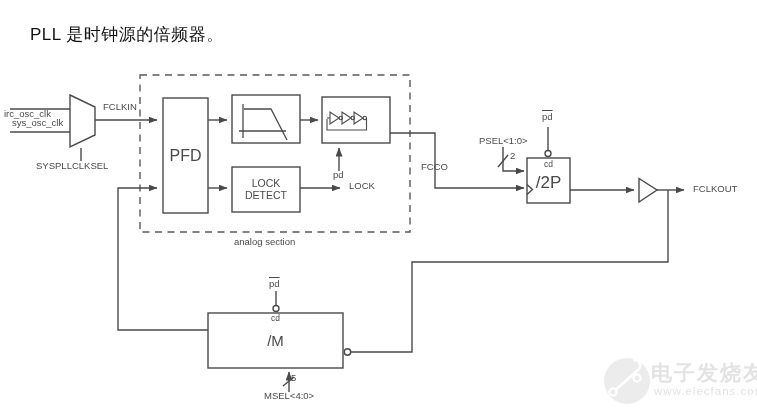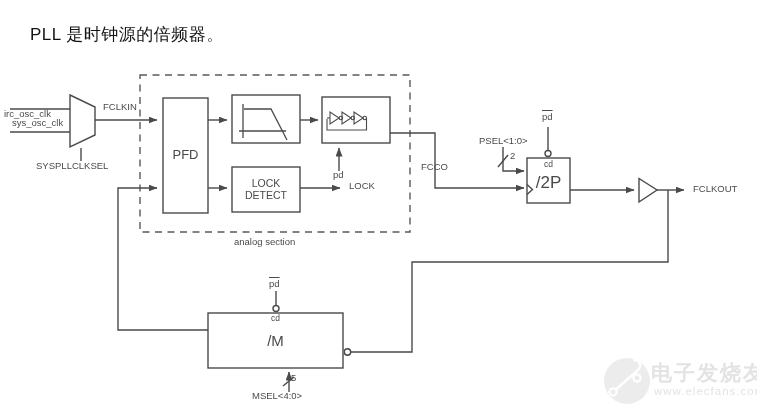--- a/index.html
+++ b/index.html
@@ -106,38 +106,38 @@
   <path d="M289,392 V372" marker-end="url(#arr)"></path>
   <path d="M283,386 L294,377"></path>
   <path d="M208,330 H118 V188 H157" marker-end="url(#arr)"></path>
 </svg>
 
 <div class="lbl" style="left:4px;top:109px;">irc_osc_clk</div>
 <div class="lbl" style="left:4px;top:118px;margin-left:8px;">sys_osc_clk</div>
 <div class="lbl" style="left:36px;top:161px;">SYSPLLCLKSEL</div>
 <div class="lbl" style="left:103px;top:102px;">FCLKIN</div>
 
-<div class="lbl ctr" style="left:163px;top:98px;width:45px;height:115px;font-size:13px;">PFD</div>
+<div class="lbl ctr" style="left:163px;top:98px;width:45px;height:115px;font-size:16px;">PFD</div>
 <div class="lbl ctr" style="left:232px;top:167px;width:68px;height:45px;font-size:10.5px;">LOCK
 DETECT</div>
 
 <div class="lbl" style="left:421px;top:114px;margin-top:48px;">FCCO</div>
 <div class="lbl" style="left:333px;top:170px;">pd</div>
 <div class="lbl" style="left:349px;top:181px;">LOCK</div>
 
 <div class="lbl" style="left:479px;top:136px;">PSEL&lt;1:0&gt;</div>
 <div class="lbl" style="left:510px;top:151px;">2</div>
 <div class="lbl ovl" style="left:542px;top:112px;">pd</div>
 <div class="lbl ctr" style="left:527px;top:160px;width:43px;height:10px;font-size:8.5px;">cd</div>
 <div class="lbl ctr" style="left:527px;top:167px;width:43px;height:32px;font-size:17px;">/2P</div>
 
 <div class="lbl" style="left:693px;top:184px;">FCLKOUT</div>
 
 <div class="lbl ovl" style="left:269px;top:279px;">pd</div>
 <div class="lbl ctr" style="left:208px;top:314px;width:135px;height:10px;font-size:8.5px;">cd</div>
 <div class="lbl ctr" style="left:208px;top:323px;width:135px;height:36px;font-size:15px;">/M</div>
 <div class="lbl" style="left:291px;top:373px;">5</div>
-<div class="lbl" style="left:232px;top:391px;padding-left:20px;">MSEL&lt;4:0&gt;</div>
+<div class="lbl" style="left:244px;top:391px;padding-left:20px;">MSEL&lt;4:0&gt;</div>
 
 <div class="lbl" style="left:234px;top:237px;">analog section</div>
 
 <div class="wm" id="wm-brand">电子发烧友</div>
 <div class="wm" id="wm-url">www.elecfans.com</div>
 
 </body></html>

